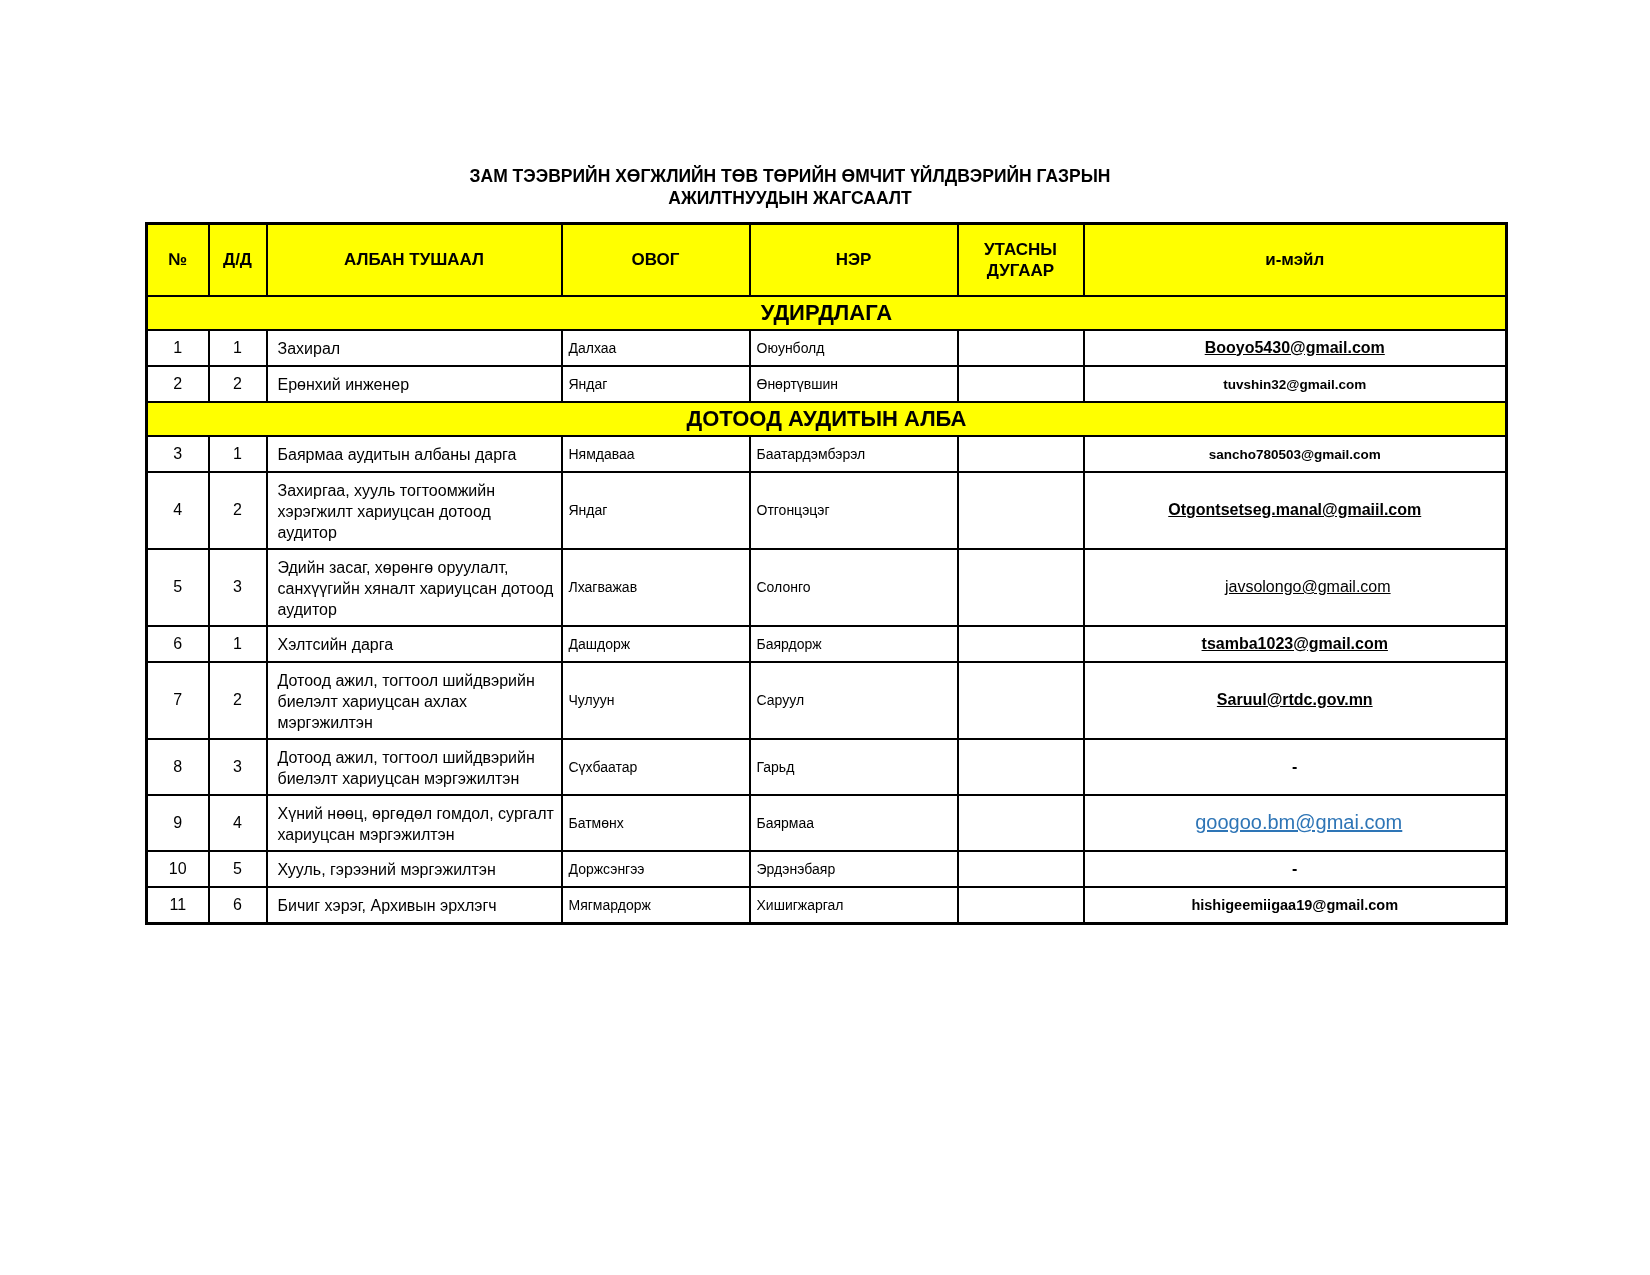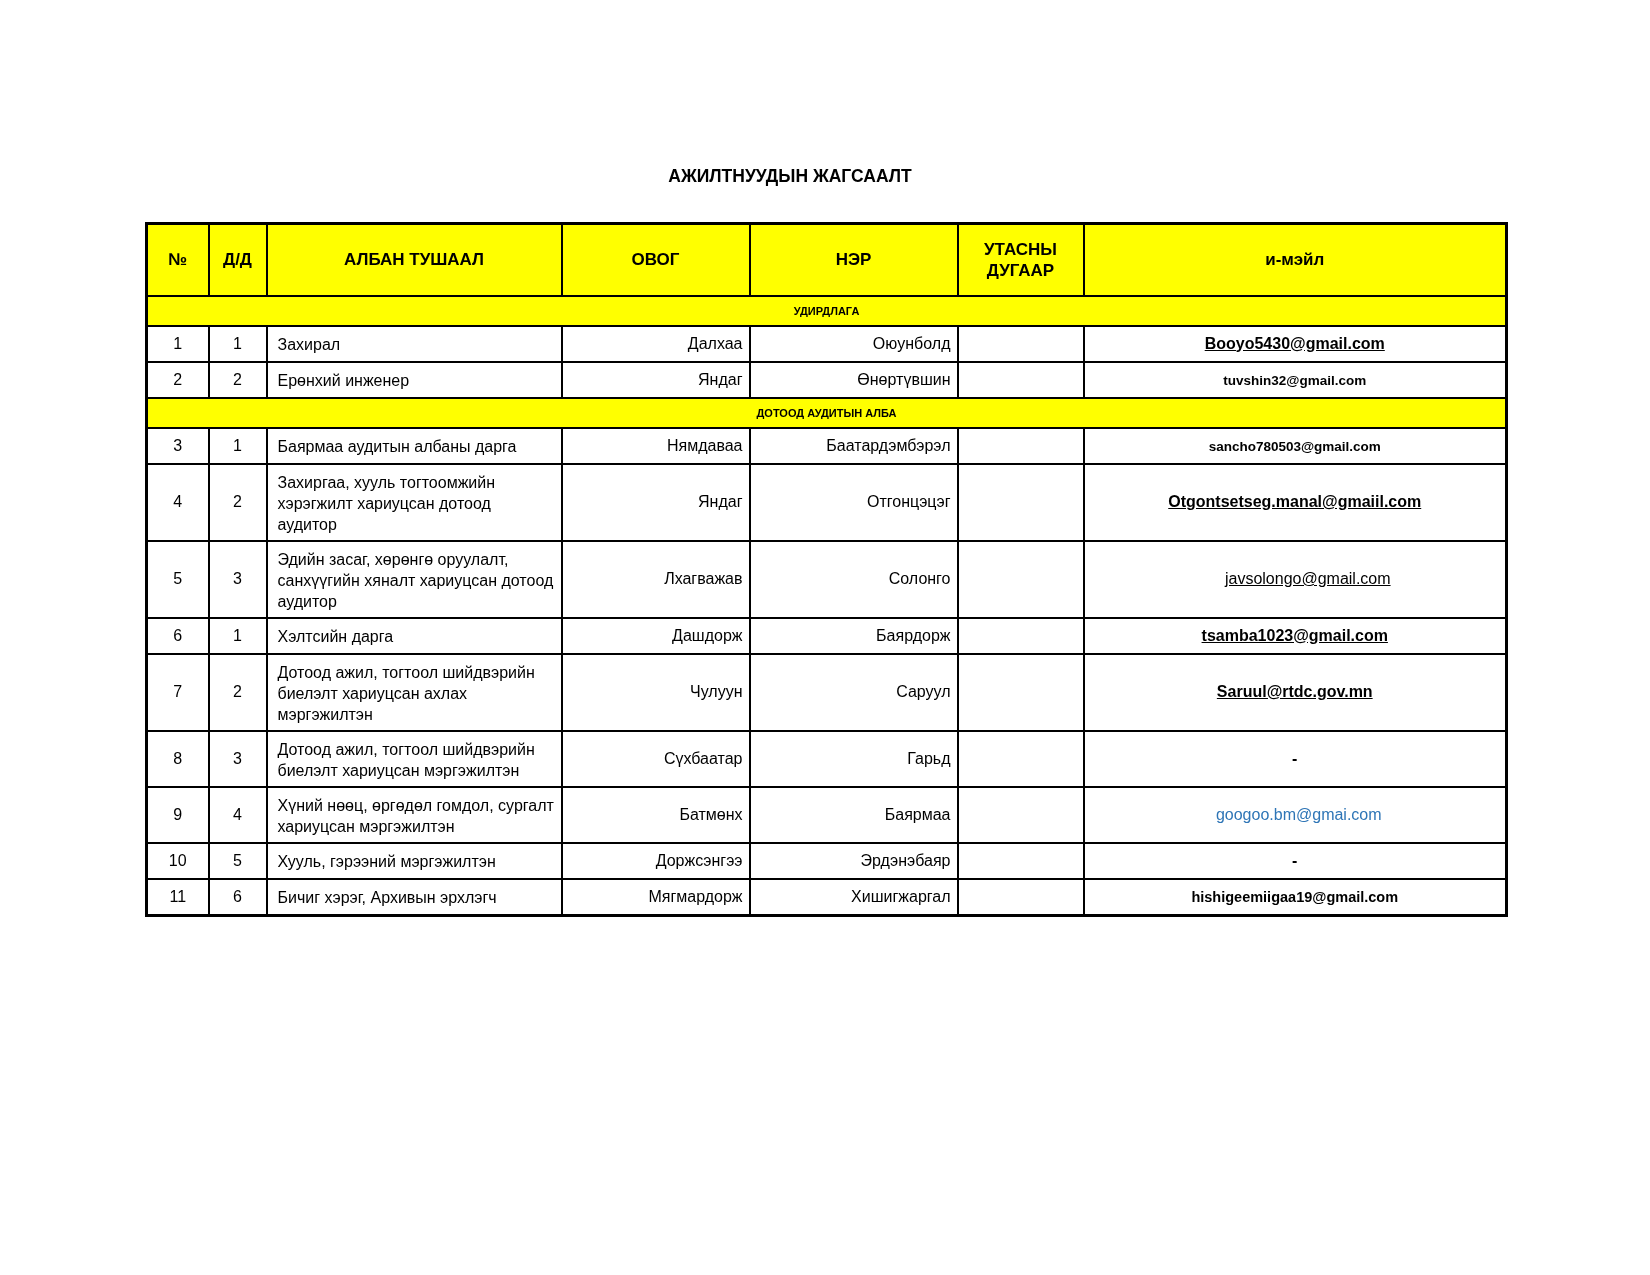--- a/index.html
+++ b/index.html
@@ -54,61 +54,62 @@
     font-weight: bold;
     font-size: 17px;
     text-align: center;
     height: 72px;
     line-height: 21px;
     padding: 4px 4px;
   }
   tr.section-row td {
     background: var(--highlight);
     font-weight: bold;
-    font-size: 11px;
+    font-size: 22px;
     text-align: center;
     height: 30px;
     padding: 3px 6px;
   }
   td.col-no, td.col-dd {
     text-align: center;
     font-size: 16px;
     padding: 8px 2px;
   }
   td.col-position {
     text-align: left;
     font-size: 16px;
     line-height: 21px;
     padding-left: 10px;
     padding-top: 7px;
     padding-bottom: 5px;
   }
   td.col-surname, td.col-name {
-    text-align: right;
-    font-size: 16px;
+    text-align: left;
+    font-size: 14px;
   }
   td.col-phone { }
   td.col-email {
     text-align: center;
   }
   .email { display: inline-block; }
   .email-bold-underline { font-weight: bold; text-decoration: underline; font-size: 16px; }
   .email-bold-small     { font-weight: bold; font-size: 13.5px; }
   .email-bold-medium    { font-weight: bold; font-size: 14.5px; }
   .email-underline      { text-decoration: underline; font-size: 16px; margin-left: 26px; }
-  .email-link           { font-size: 16px; color: var(--link); margin-left: 8px; }
+  .email-link           { text-decoration: underline; font-size: 20px; color: var(--link); margin-left: 8px; }
   .email-dash           { font-size: 16px; font-weight: bold; }
   tr.data-row { background: #ffffff; }
 </style>
 </head>
 <body>
 
 <div class="sheet">
 
   <div class="title-block">
+    <div>ЗАМ ТЭЭВРИЙН ХӨГЖЛИЙН ТӨВ ТӨРИЙН ӨМЧИТ ҮЙЛДВЭРИЙН ГАЗРЫН</div>
     <div>АЖИЛТНУУДЫН ЖАГСААЛТ</div>
   </div>
 
   <table class="roster">
     <colgroup>
       <col style="width:62px">
       <col style="width:58px">
       <col style="width:295px">
       <col style="width:188px">
       <col style="width:208px">

